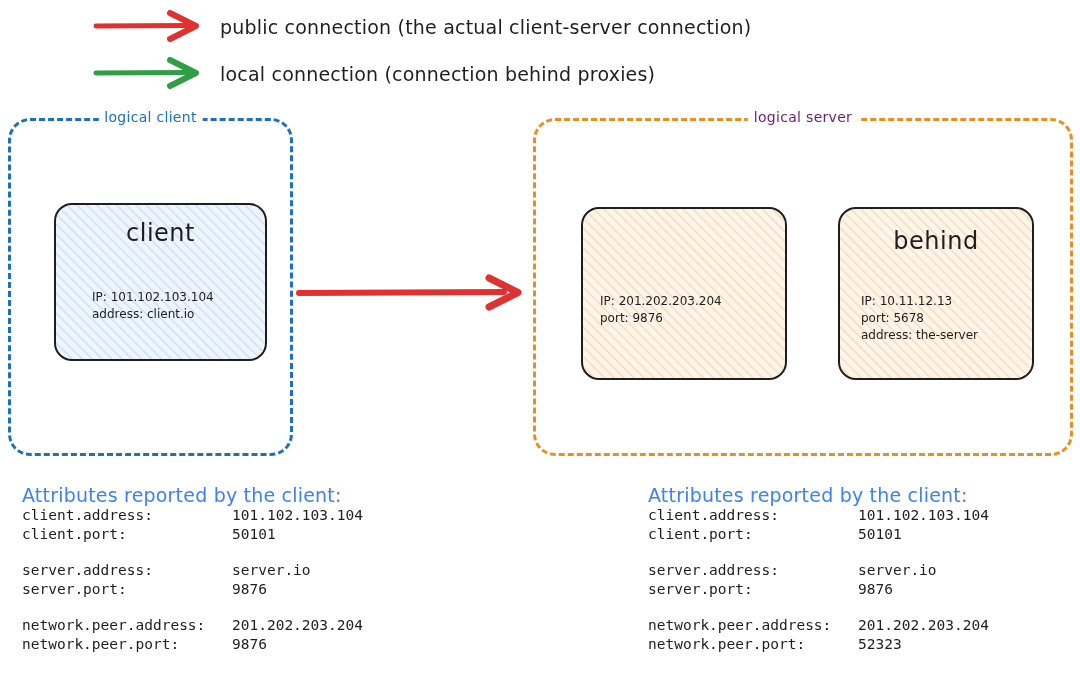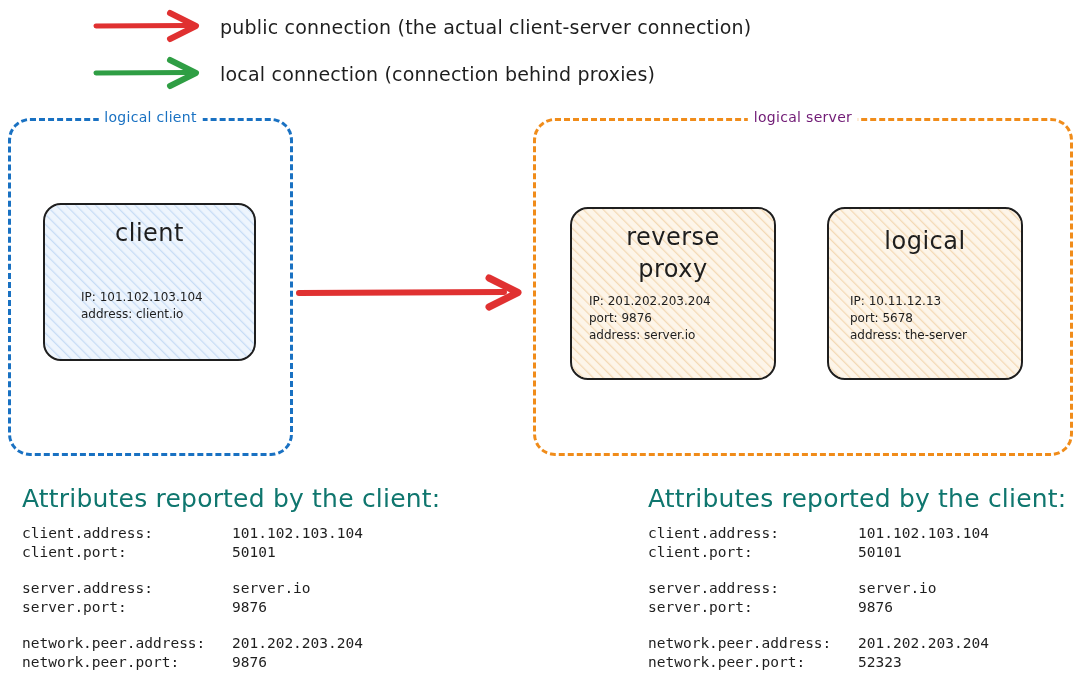--- a/index.html
+++ b/index.html
@@ -65,20 +65,21 @@
   #group-client .group-label { color: #1971c2; left: 50%; transform: translateX(-50%); }
   #group-server .group-label { color: #701a75; left: 50%; transform: translateX(-50%); }
 
   
   .node {
     position: absolute;
     box-sizing: border-box;
     border: 2px solid #1e1e1e;
     border-radius: 18px;
     overflow: hidden;
+    margin-left: 11px;
   }
   .node .hatch {
     position: absolute;
     left: 0; top: 0; right: 0; bottom: 0;
     pointer-events: none;
   }
   .node .inner {
     position: relative;
     z-index: 2;
     width: 100%;
@@ -126,24 +127,23 @@
   #node-server .node-details { left: 21px; top: 84px; }
 
   
   #main-arrow { position: absolute; left: 293px; top: 268px; }
 
   
   .attr-block { position: absolute; }
   #attrs-client { left: 22px; top: 484px; }
   #attrs-server { left: 648px; top: 484px; }
   .attr-heading {
-    font-size: 25px;
+    font-size: 19px;
     letter-spacing: 0.2px;
-    color: #0f766e;
-    margin-bottom: 11px;
+    color: #3b82f6;
     white-space: nowrap;
   }
   .attr-group { margin-bottom: 17px; }
   .attr-group:last-child { margin-bottom: 0; }
   .attr-row {
     display: flex;
     font-size: 14.5px;
     line-height: 19px;
     color: #1e1e1e;
     white-space: pre;
@@ -208,43 +208,38 @@
 <div class="node" id="node-reverse-proxy">
   <svg class="hatch" width="206" height="173">
     <defs>
       <pattern id="hatch-orange-1" width="7" height="7" patternUnits="userSpaceOnUse" patternTransform="rotate(-45)">
         <line x1="0" y1="0" x2="0" y2="7" stroke="#f3d9b5" stroke-width="2.6"></line>
       </pattern>
     </defs>
     <rect width="206" height="173" fill="url(#hatch-orange-1)"></rect>
   </svg>
   <div class="inner">
-    <div class="node-title hand">
-      <div>reverse</div>
-      <div>proxy</div>
-    </div>
     <div class="node-details hand">
       <div>IP: 201.202.203.204</div>
       <div>port: 9876</div>
-      <div>address: server.io</div>
     </div>
   </div>
 </div>
 
 <div class="node" id="node-server">
   <svg class="hatch" width="196" height="173">
     <defs>
       <pattern id="hatch-orange-2" width="7" height="7" patternUnits="userSpaceOnUse" patternTransform="rotate(-45)">
         <line x1="0" y1="0" x2="0" y2="7" stroke="#f3d9b5" stroke-width="2.6"></line>
       </pattern>
     </defs>
     <rect width="196" height="173" fill="url(#hatch-orange-2)"></rect>
   </svg>
   <div class="inner">
-    <div class="node-title hand">logical</div>
+    <div class="node-title hand">behind</div>
     <div class="node-details hand">
       <div>IP: 10.11.12.13</div>
       <div>port: 5678</div>
       <div>address: the-server</div>
     </div>
   </div>
 </div>
 
 <div class="attr-block" id="attrs-client">
   <div class="attr-heading hand">Attributes reported by the client:</div>

